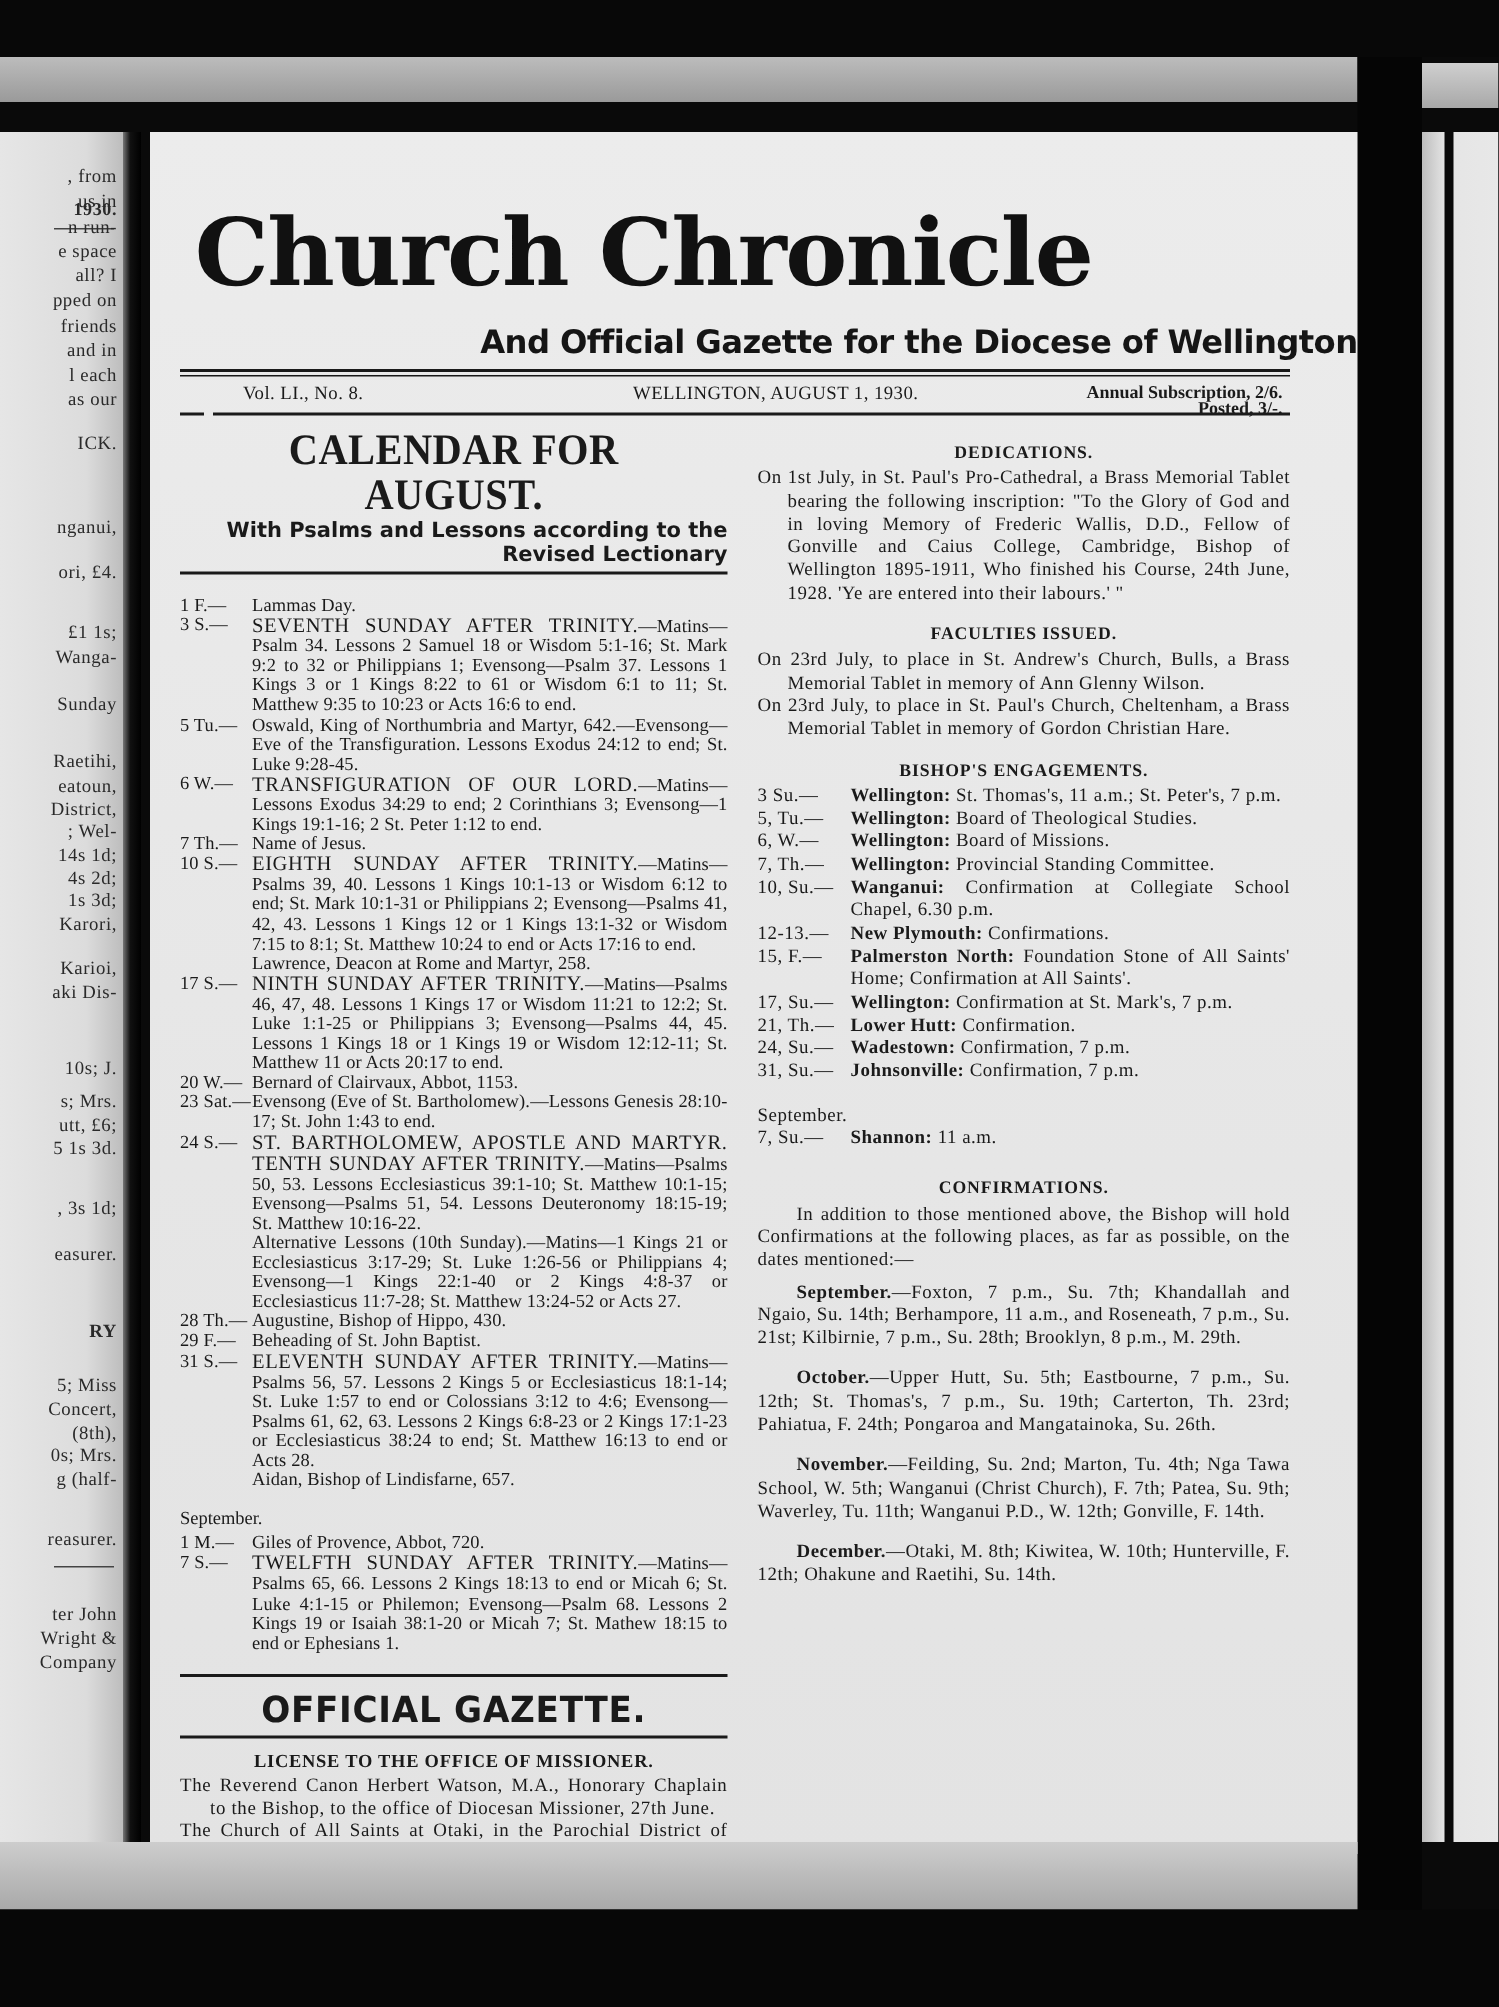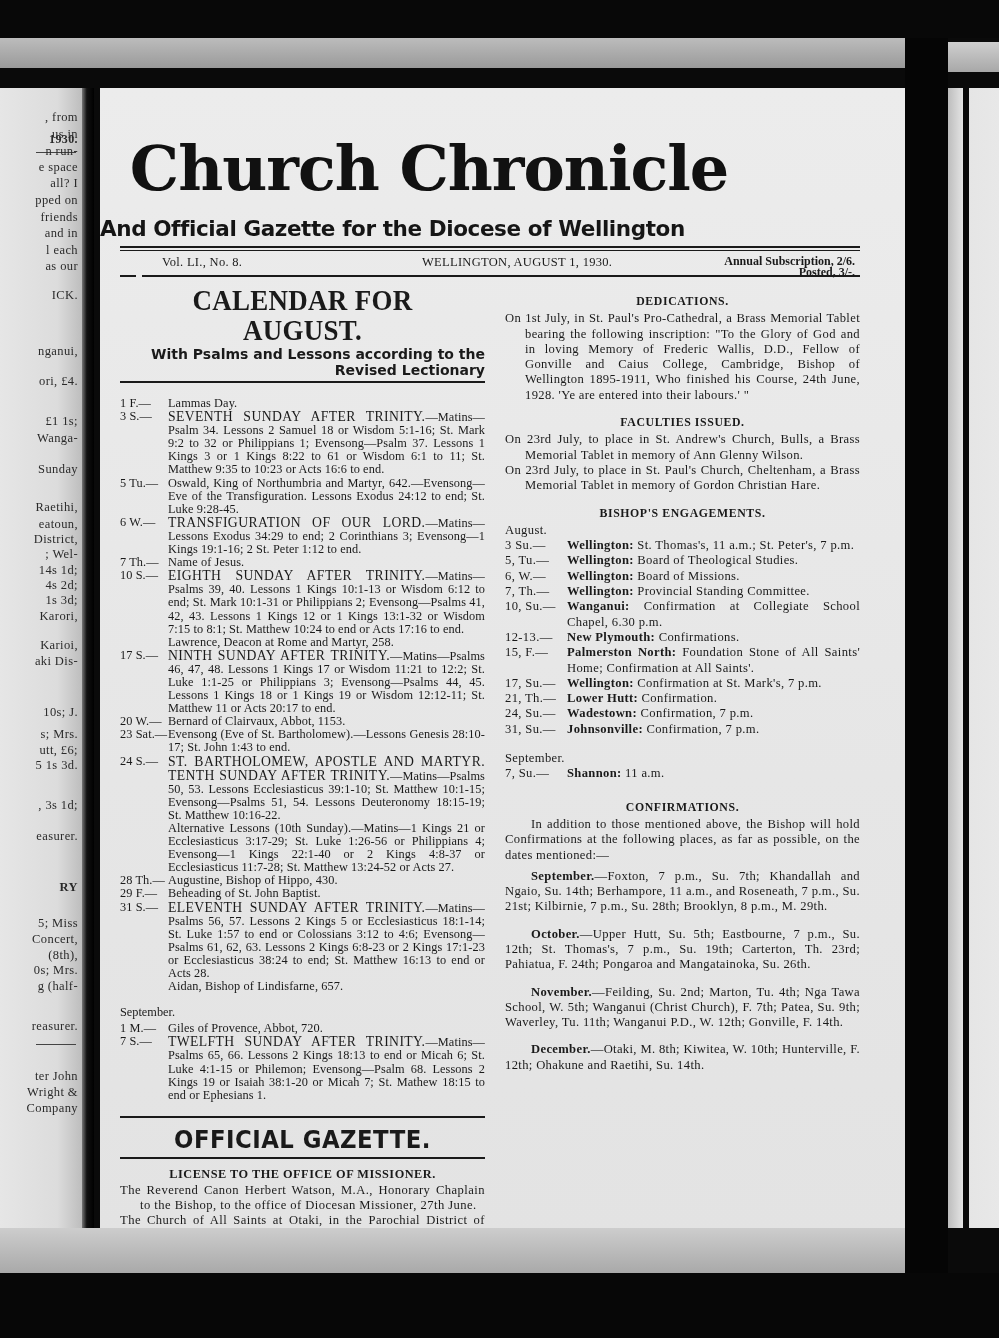--- a/index.html
+++ b/index.html
@@ -37,21 +37,21 @@
   }
   .page-bottom { position: absolute; left: 0; top: 1228px; width: 905px; height: 45px; background: linear-gradient(#cdcdcd,#a9a9a9); }
   .bottom-black { position: absolute; left: 0; top: 1273px; width: 999px; height: 65px; background: #070707; }
 
   .masthead-title {
     position: absolute; left: 0; width: 658px; top: 50px; text-align: center;
     font-family: "DejaVu Serif", serif; font-weight: bold; font-size: 62px; letter-spacing: -1px;
     color: #111; line-height: 1;
   }
   .masthead-sub {
-    position: absolute; left: 0; width: 805px; top: 128px; text-align: left;
+    position: absolute; left: 0; width: 805px; top: 128px; text-align: right;
     font-family: "DejaVu Sans", sans-serif; font-weight: bold; font-size: 21.5px; color: #151515;
     letter-spacing: -0.4px;
   }
   .rule { position: absolute; background: #1a1a1a; }
   .issue-line { position: absolute; top: 167px; font-size: 12.5px; letter-spacing: 0.3px; }
   .issue-sub { position: absolute; font-size: 12px; font-weight: bold; text-align: right; line-height: 11px; }
 
   .col-left { position: absolute; left: 20px; top: 197px; width: 365px; }
   .col-right { position: absolute; left: 405px; top: 206px; width: 355px; font-size: 12.6px; letter-spacing: 0.35px; line-height: 15.3px; }
 
@@ -253,21 +253,20 @@
     <div class="r-head">DEDICATIONS.</div>
     <div class="r-par">On 1st July, in St. Paul's Pro-Cathedral, a Brass Memorial Tablet bearing the following inscription: "To the Glory of God and in loving Memory of Frederic Wallis, D.D., Fellow of Gonville and Caius College, Cambridge, Bishop of Wellington 1895-1911, Who finished his Course, 24th June, 1928. 'Ye are entered into their labours.' "</div>
     <div class="r-gap"></div>
 
     <div class="r-head">FACULTIES ISSUED.</div>
     <div class="r-par">On 23rd July, to place in St. Andrew's Church, Bulls, a Brass Memorial Tablet in memory of Ann Glenny Wilson.</div>
     <div class="r-par">On 23rd July, to place in St. Paul's Church, Cheltenham, a Brass Memorial Tablet in memory of Gordon Christian Hare.</div>
     <div class="r-gap"></div>
 
     <div class="r-head">BISHOP'S ENGAGEMENTS.</div>
-    <div class="eng-month">August.</div>
     <div id="eng-aug">
         <div class="eng">
           <div class="eng-date">3 Su.—</div>
           <div class="eng-body"><b>Wellington:</b><span> St. Thomas's, 11 a.m.; St. Peter's, 7 p.m.</span></div>
         </div>
         <div class="eng">
           <div class="eng-date">5, Tu.—</div>
           <div class="eng-body"><b>Wellington:</b><span> Board of Theological Studies.</span></div>
         </div>
         <div class="eng">

